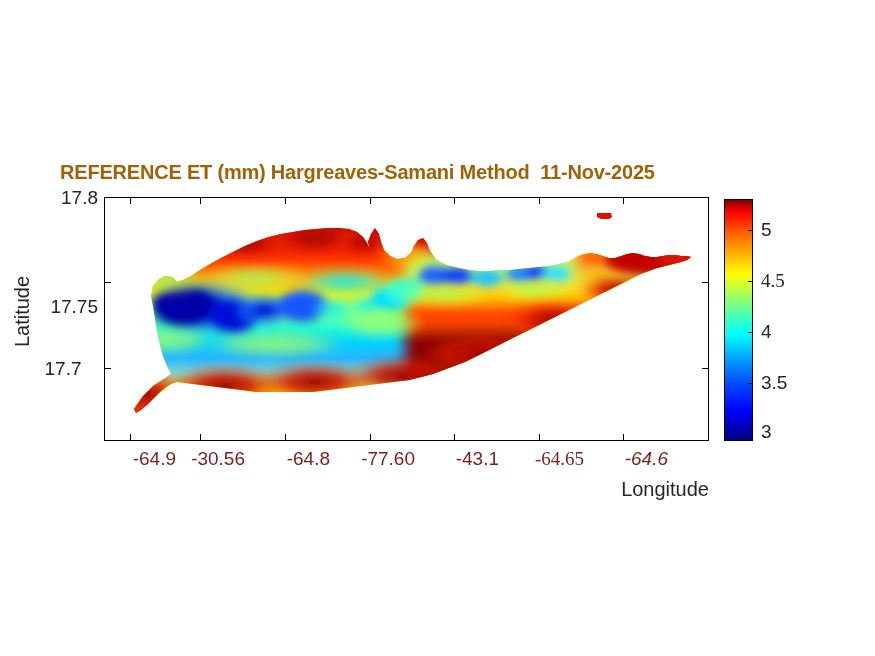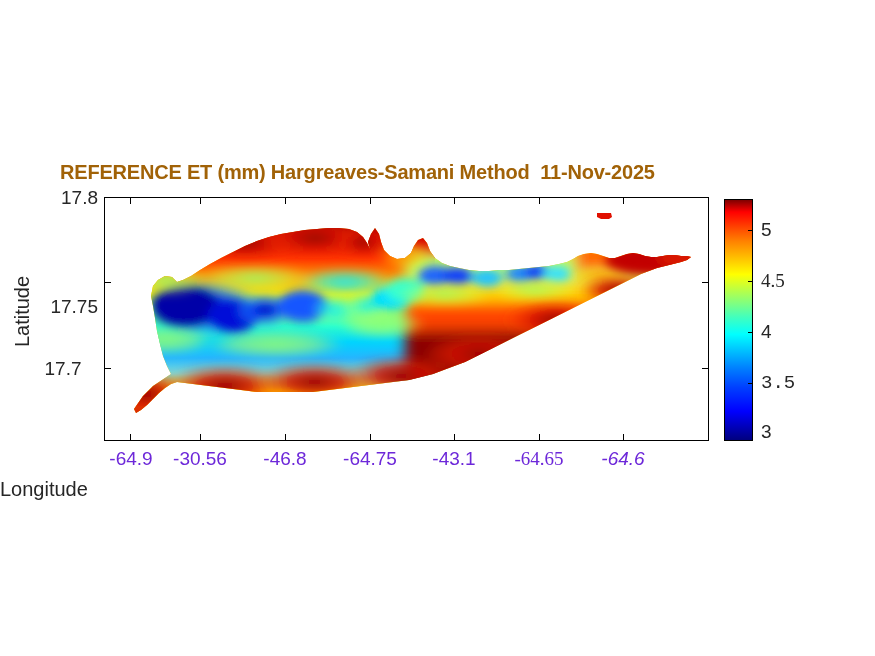--- a/index.html
+++ b/index.html
@@ -21,27 +21,27 @@
     border:1.3px solid #000;box-sizing:border-box;background:#fff;
   }
   .plot-clip{position:absolute;left:0;top:0;width:100%;height:100%;overflow:hidden;}
   .plot-svg{position:absolute;left:0;top:0;}
 
   .ytick-label{
     position:absolute;text-align:right;width:70px;
     font-size:19px;color:#262626;
   }
   .xtick-label{
-    position:absolute;text-align:center;width:90px;
-    font-size:19px;color:#6d28d9;
+    position:absolute;text-align:right;width:90px;
+    font-size:19px;color:#7f1d1d;
   }
   .tickmark{position:absolute;background:#000;}
 
   .xlabel{
-    position:absolute;left:0;top:478px;width:709px;text-align:left;
+    position:absolute;left:0;top:478px;width:709px;text-align:right;
     font-size:20px;color:#262626;
   }
   .ylabel{
     position:absolute;left:-38px;top:300px;width:120px;text-align:center;
     font-size:20px;color:#262626;
     transform:rotate(-90deg);transform-origin:center center;
   }
 
   .colorbar{
     position:absolute;left:724px;top:199px;width:29px;height:242px;
@@ -56,22 +56,22 @@
 <div id="root">
 
   <div class="title">REFERENCE ET (mm) Hargreaves-Samani Method  11-Nov-2025</div>
 
   <div class="ytick-label" style="left:28px;top:187px;">17.8</div>
   <div class="ytick-label" style="left:28px;top:272px;margin-top:24px;">17.75</div>
   <div class="ytick-label" style="left:28px;top:358px;text-align:center;">17.7</div>
 
   <div class="xtick-label" style="left:86px;top:448px;">-64.9</div>
   <div class="xtick-label" style="left:155px;top:448px;">-30.56</div>
-  <div class="xtick-label" style="left:240px;top:448px;">-46.8</div>
-  <div class="xtick-label" style="left:325px;top:448px;">-64.75</div>
+  <div class="xtick-label" style="left:240px;top:448px;">-64.8</div>
+  <div class="xtick-label" style="left:325px;top:448px;">-77.60</div>
   <div class="xtick-label" style="left:409px;top:448px;">-43.1</div>
   <div class="xtick-label" style="left:494px;top:448px;font-family:Liberation Serif, serif;">-64.65</div>
   <div class="xtick-label" style="left:578px;top:448px;font-style:italic;">-64.6</div>
 
   <div class="xlabel">Longitude</div>
   <div class="ylabel">Latitude</div>
 
   <div class="axes-box">
     <div class="plot-clip">
       <svg class="plot-svg" width="605" height="244" viewBox="0 0 605 244">
@@ -284,16 +284,16 @@
   </div>
 
   <div class="cb-tick" style="left:748px;top:230px;"></div>
   <div class="cb-tick" style="left:748px;top:281px;"></div>
   <div class="cb-tick" style="left:748px;top:332px;"></div>
   <div class="cb-tick" style="left:748px;top:383px;"></div>
 
   <div class="cb-label" style="left:761px;top:219px;">5</div>
   <div class="cb-label" style="left:761px;top:270px;font-family:Liberation Serif, serif;">4.5</div>
   <div class="cb-label" style="left:761px;top:321px;">4</div>
-  <div class="cb-label" style="left:761px;top:372px;font-family:Liberation Mono, monospace;">3.5</div>
+  <div class="cb-label" style="left:761px;top:372px;">3.5</div>
   <div class="cb-label" style="left:761px;top:421px;">3</div>
 
 </div>
 
 </body></html>

